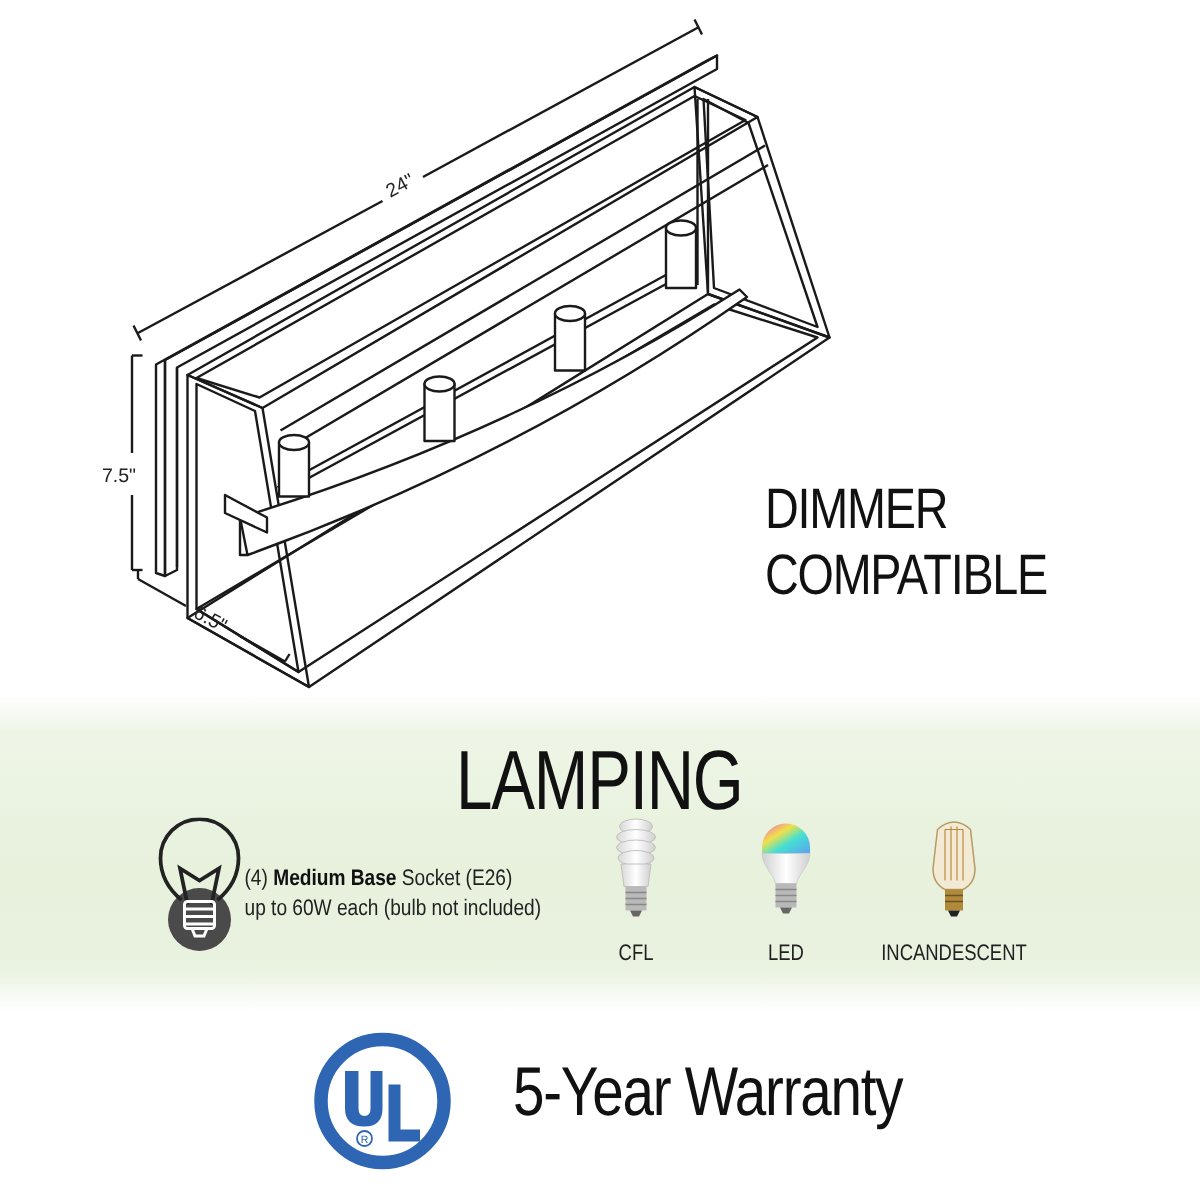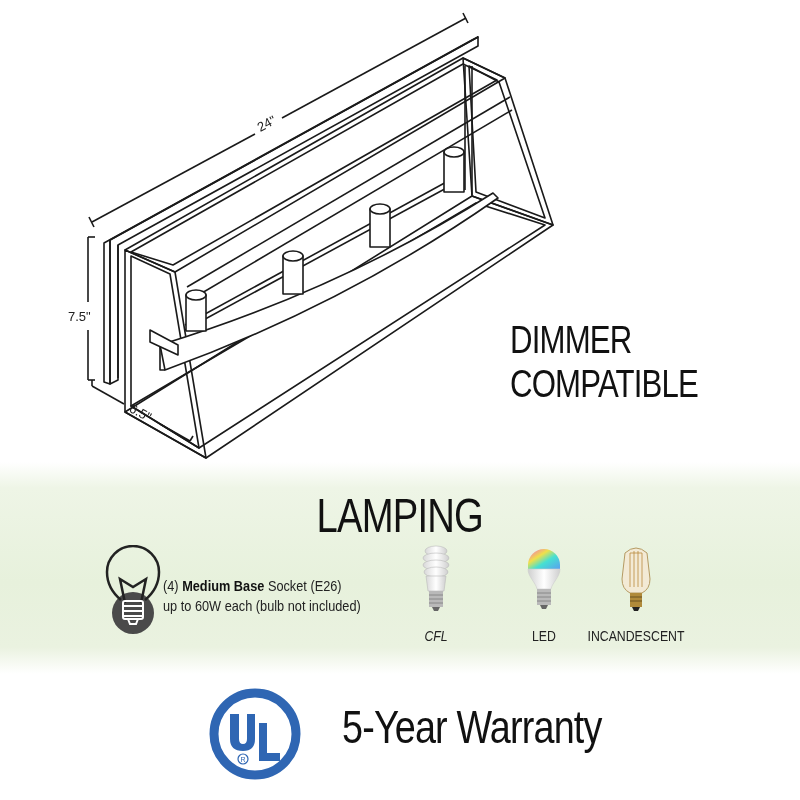--- a/index.html
+++ b/index.html
@@ -6,21 +6,21 @@
   body { width:800px; height:800px; position:relative; background:#ffffff; overflow:hidden;
          font-family: "Liberation Sans", "DejaVu Sans", sans-serif; color:#111; }
   .abs { position:absolute; }
   #drawing { position:absolute; left:0; top:0; width:800px; height:470px; }
   .dim-label { position:absolute; font-size:13px; color:#222; }
   #dimmer { position:absolute; left:510px; top:318px; font-size:38px; line-height:44px;
             letter-spacing:-1px; transform:scaleX(0.82); transform-origin:left top; color:#111; }
   #band { position:absolute; left:0; top:462px; width:800px; height:212px;
           background: linear-gradient(to bottom, #ffffff 0px, #eef5e6 26px, #e7f1dc 120px, #eaf2e0 185px, #ffffff 212px); }
   #lamping-title { position:absolute; left:0; width:800px; top:487px; text-align:center;
-                   font-size:49px; letter-spacing:-1px; }
+                   font-size:56px; letter-spacing:-1px; }
   #lamping-title span { display:inline-block; transform:scaleX(0.78); }
   #socket-text { position:absolute; left:163px; top:576px; font-size:15px; line-height:20px; color:#222;
                  transform:scaleX(0.85); transform-origin:left top; white-space:nowrap; }
   #socket-text b { font-weight:bold; color:#111; }
   .bulb-type { position:absolute; top:543px; width:120px; text-align:center; }
   .bulb-type svg { display:block; margin:0 auto; }
   .bulb-type .lbl { font-size:15px; margin-top:12px; transform:scaleX(0.82); color:#222; white-space:nowrap; }
   #warranty { position:absolute; left:342px; top:700px; font-size:46px; letter-spacing:-1px;
               transform:scaleX(0.82); transform-origin:left top; color:#111; white-space:nowrap; }
 </style>
@@ -123,21 +123,21 @@
   <line x1="20" y1="66" x2="40" y2="66" stroke="#fff" stroke-width="2"></line>
   <line x1="20" y1="71" x2="40" y2="71" stroke="#fff" stroke-width="2"></line>
   <path d="M25,74 L27,79 L33,79 L35,74" fill="none" stroke="#fff" stroke-width="2"></path>
 </svg>
 
 <div id="socket-text">
   <div><span>(4)</span> <b>Medium Base</b> <span>Socket (E26)</span></div>
   <div>up to 60W each (bulb not included)</div>
 </div>
 
-<div class="bulb-type" style="left:376px;font-style:italic;">
+<div class="bulb-type" style="left:364px;">
   <svg width="40" height="72" viewBox="0 0 40 72">
     <defs>
         <linearGradient id="cflg" x1="0" x2="1">
           <stop offset="0" stop-color="#d8d8d8"></stop>
           <stop offset="0.5" stop-color="#ffffff"></stop>
           <stop offset="1" stop-color="#cfcfcf"></stop>
         </linearGradient>
       </defs>
     <ellipse cx="20" cy="8" rx="11" ry="5" fill="url(#cflg)" stroke="#bbb" stroke-width="0.6"></ellipse>
     <ellipse cx="20" cy="15" rx="13" ry="5" fill="url(#cflg)" stroke="#bbb" stroke-width="0.6"></ellipse>
@@ -146,21 +146,21 @@
     <path d="M10,33 L30,33 L28,48 L12,48 Z" fill="url(#cflg)" stroke="#bbb" stroke-width="0.6"></path>
     <rect x="13" y="48" width="14" height="16" fill="#b9b9b9"></rect>
     <line x1="13" y1="52" x2="27" y2="52" stroke="#888"></line>
       <line x1="13" y1="56" x2="27" y2="56" stroke="#888"></line>
       <line x1="13" y1="60" x2="27" y2="60" stroke="#888"></line>
     <path d="M16,64 L24,64 L22,68 L18,68 Z" fill="#666"></path>
   </svg>
   <div class="lbl">CFL</div>
 </div>
 
-<div class="bulb-type" style="left:484px;">
+<div class="bulb-type" style="left:464px;">
   <svg width="44" height="72" viewBox="0 0 44 72">
     <defs>
       <linearGradient id="ledg" x1="0" y1="0" x2="1" y2="1">
         <stop offset="0" stop-color="#f25fd0"></stop>
           <stop offset="0.35" stop-color="#f0e04a"></stop>
           <stop offset="0.6" stop-color="#46e0d2"></stop>
           <stop offset="1" stop-color="#5aa0f0"></stop>
       </linearGradient>
       <linearGradient id="ledb" x1="0" x2="1">
           <stop offset="0" stop-color="#cfcfcf"></stop>

